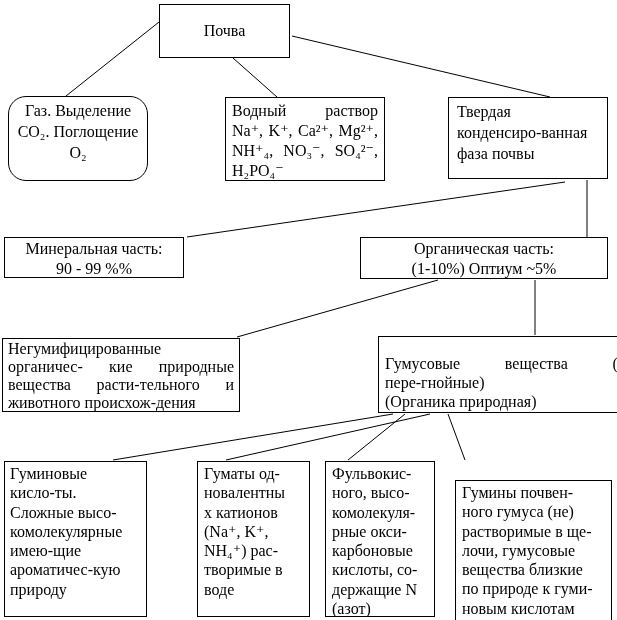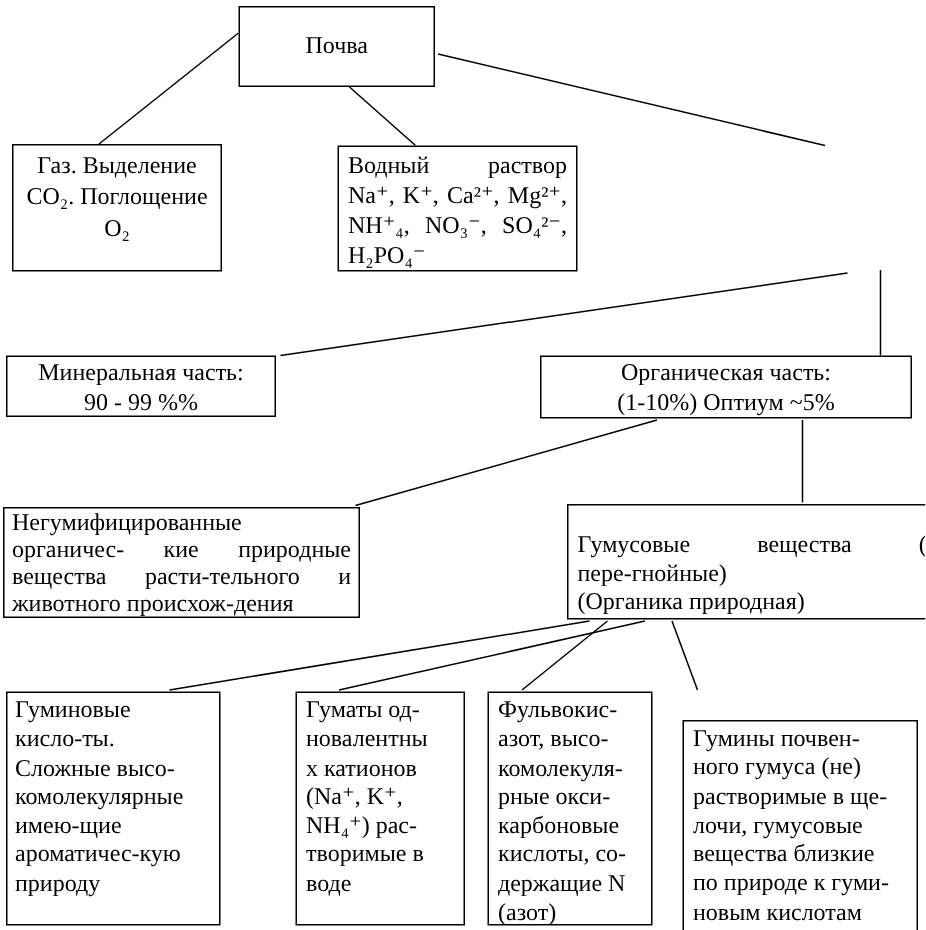--- a/index.html
+++ b/index.html
@@ -39,21 +39,21 @@
   }
   .center-text { text-align: center; }
   .vcenter {
     display: flex;
     flex-direction: column;
     justify-content: center;
     align-items: center;
   }
   
   .b-pochva   { left:159px; top:4px;   width:131px; height:54px; }
-  .b-gaz      { left:8px;   top:96px;  width:140px; height:85px; line-height:21px; padding-top:3px; }
+  .b-gaz      { left:8px;   top:96px;  width:140px; height:85px; line-height:21px; padding-top:3px;border-radius:18px; }
   .b-vodny    { left:225px; top:97px;  width:160px; height:84px; line-height:20px; padding:3px 6px 0 6px; }
   .b-tverdaya { left:448px; top:97px;  width:160px; height:82px; line-height:21px; padding:3px 6px 0 8px; }
   .b-mineral  { left:4px;   top:237px; width:180px; height:41px; line-height:20px; padding-top:1px; }
   .b-organic  { left:360px; top:237px; width:248px; height:42px; line-height:20px; padding-top:1px; }
   .b-negum    { left:2px;   top:338px; width:238px; height:74px; line-height:18px; padding:1px 5px 0 5px; }
   .b-gumus    { left:378px; top:336px; width:272px; height:77px; line-height:19px; padding:17px 6px 0 6px; }
   .b-guminovye{ left:4px;   top:461px; width:143px; height:156px; line-height:19.3px; padding:2px 4px 0 5px; }
   .b-gumaty   { left:197px; top:461px; width:113px; height:156px; line-height:19.3px; padding:2px 4px 0 6px; }
   .b-fulvo    { left:325px; top:461px; width:110px; height:156px; line-height:19.3px; padding:2px 4px 0 6px; }
   .b-guminy   { left:455px; top:480px; width:157px; height:156px; line-height:19.3px; padding:2px 4px 0 6px; }
@@ -87,20 +87,25 @@
     <div class="line">O₂</div>
   </div>
 
   <div class="box b-vodny">
     <div class="jl">Водный раствор</div>
     <div class="jl">Na⁺, K⁺, Ca²⁺, Mg²⁺,</div>
     <div class="jl">NH⁺₄, NO₃⁻, SO₄²⁻,</div>
     <div class="line">H₂PO₄⁻</div>
   </div>
 
+  <div class="box b-tverdaya">
+    <div class="line">Твердая</div>
+    <div class="line">конденсиро-ванная</div>
+    <div class="line">фаза почвы</div>
+  </div>
 
   <div class="box b-mineral center-text">
     <div class="line">Минеральная часть:</div>
     <div class="line">90 - 99 %%</div>
   </div>
 
   <div class="box b-organic center-text">
     <div class="line">Органическая часть:</div>
     <div class="line">(1-10%) Оптиум ~5%</div>
   </div>
@@ -133,21 +138,21 @@
     <div class="line">новалентны</div>
     <div class="line">х катионов</div>
     <div class="line">(Na⁺, K⁺,</div>
     <div class="line">NH₄⁺) рас-</div>
     <div class="line">творимые в</div>
     <div class="line">воде</div>
   </div>
 
   <div class="box b-fulvo">
     <div class="line">Фульвокис-</div>
-    <div class="line">азот, высо-</div>
+    <div class="line">ного, высо-</div>
     <div class="line">комолекуля-</div>
     <div class="line">рные окси-</div>
     <div class="line">карбоновые</div>
     <div class="line">кислоты, со-</div>
     <div class="line">держащие N</div>
     <div class="line">(азот)</div>
   </div>
 
   <div class="box b-guminy">
     <div class="line">Гумины почвен-</div>

